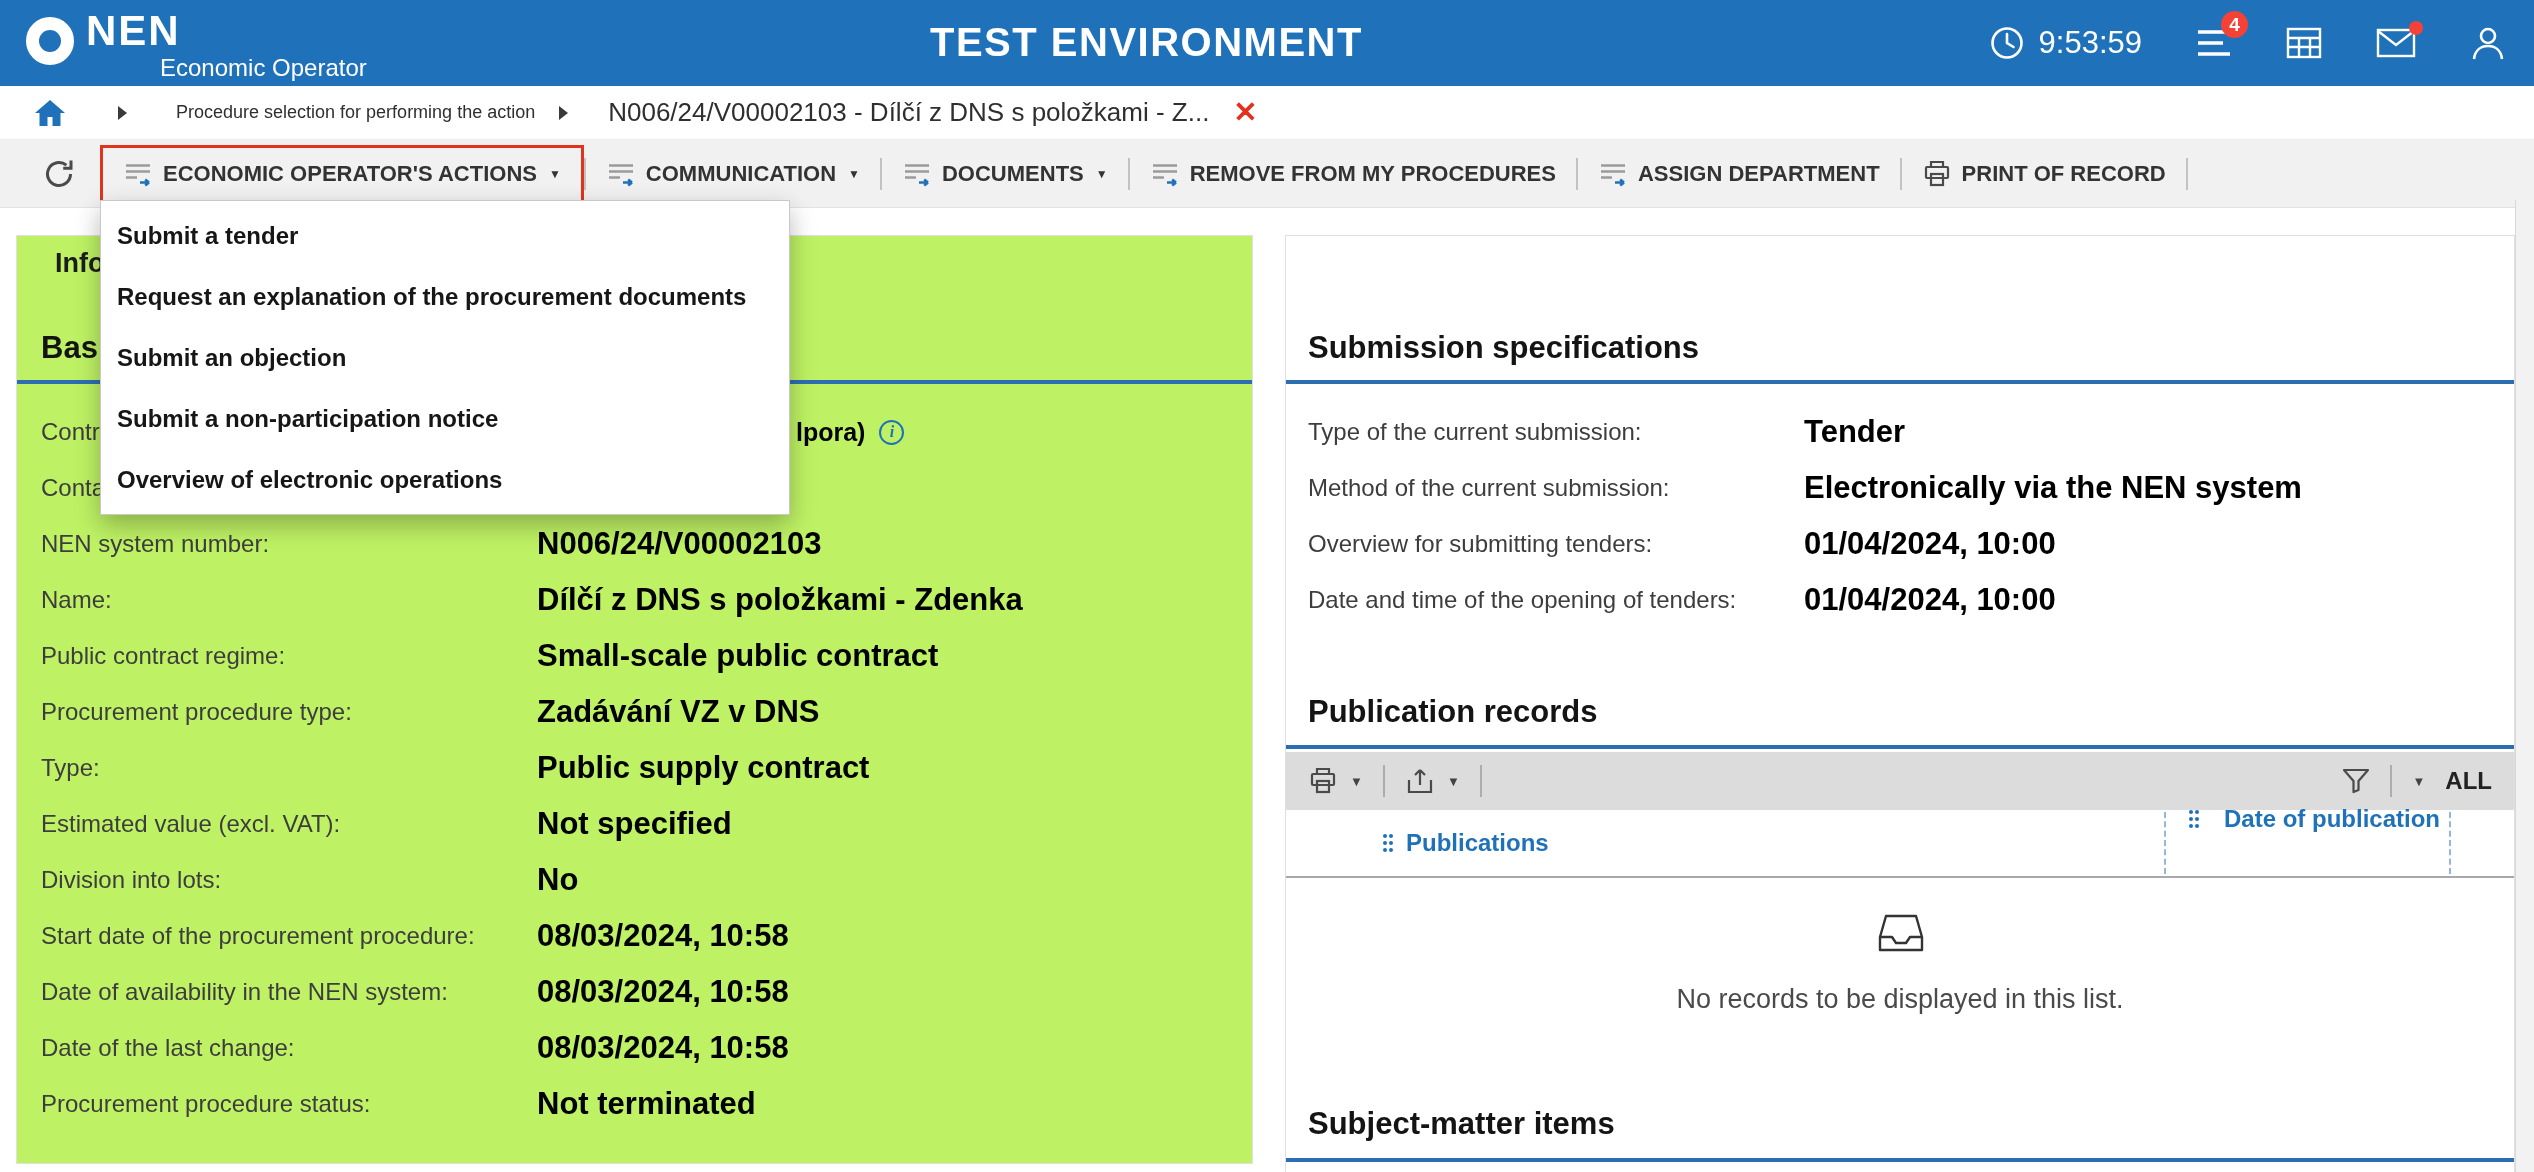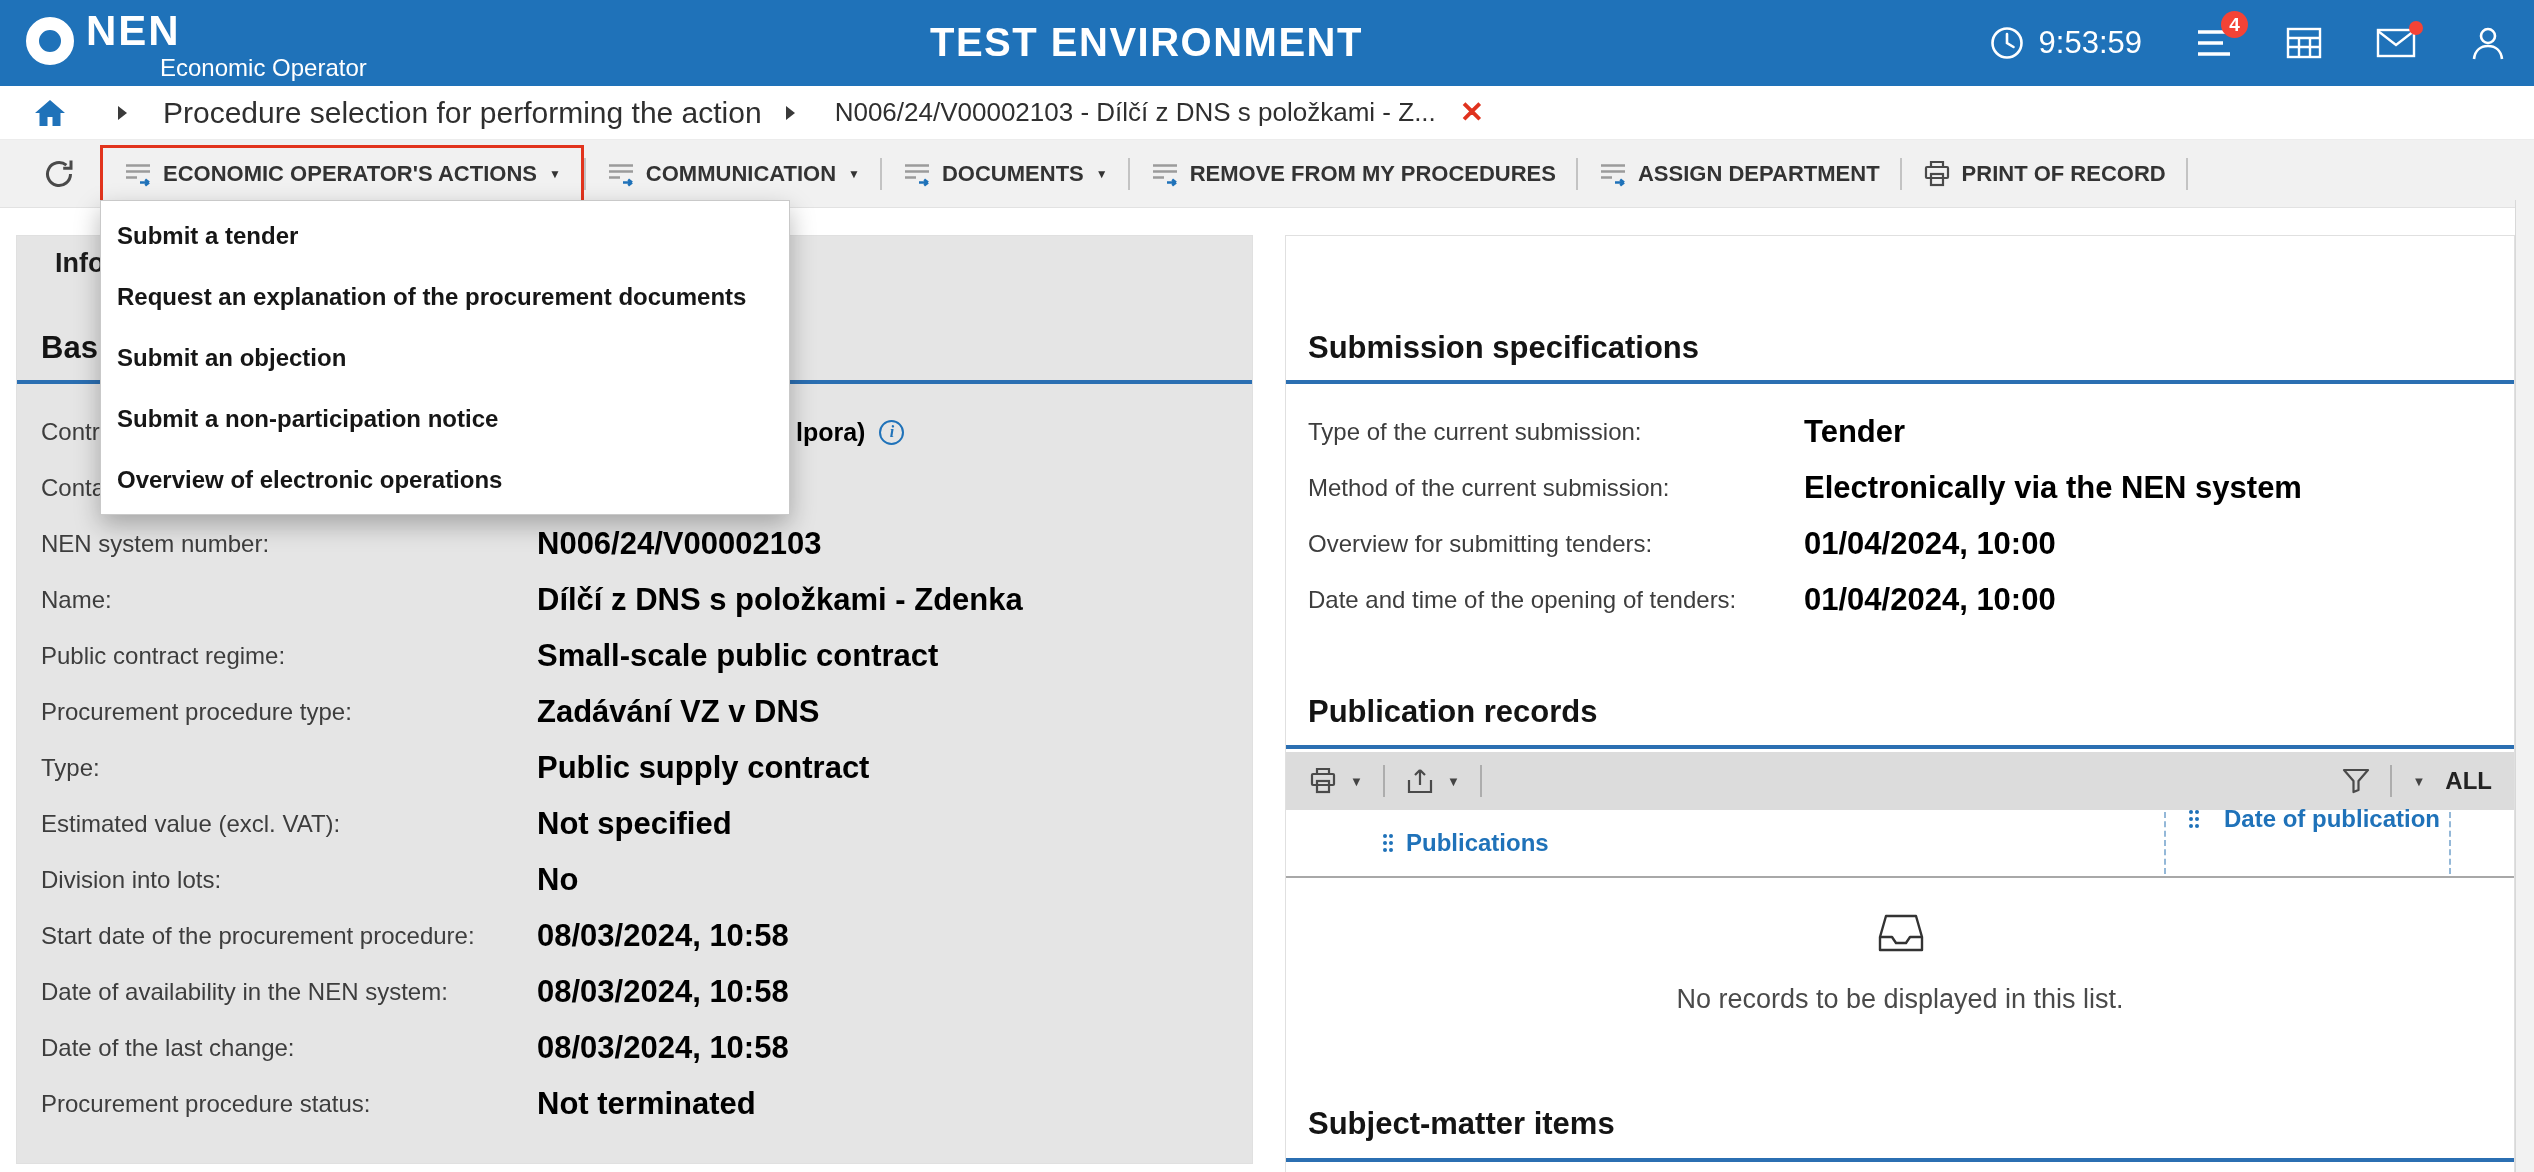--- a/index.html
+++ b/index.html
@@ -24,38 +24,38 @@
   .clockwrap { display: flex; align-items: center; gap: 14px; }
   .time { font-size: 31px; }
   .iconwrap { position: relative; display: flex; align-items: center; }
   .badge { position: absolute; top: -17px; right: -16px; width: 27px; height: 27px; background: #F44336; border-radius: 50%; color: #fff; font-size: 19px; font-weight: 700; display: flex; align-items: center; justify-content: center; }
   .maildot { position: absolute; top: -7px; right: -7px; width: 14px; height: 14px; background: #F44336; border-radius: 50%; }
 
   
   .crumbs { position: absolute; top: 86px; left: 0; width: 2534px; height: 54px; background: #fff; display: flex; align-items: center; padding-left: 34px; border-bottom: 1px solid #ececec; }
   .crumb-sep { margin-left: 50px; display:flex; align-items:center; }
   .crumb-sep2 { margin-left: 22px; display:flex; align-items:center; }
-  .crumb1 { margin-left: 34px; font-size: 30px; color: #2f2f2f; white-space: nowrap; }
+  .crumb1 { margin-left: 47px; font-size: 18px; color: #2f2f2f; white-space: nowrap; }
   .crumb2 { margin-left: 38px; font-size: 26px; color: #2f2f2f; white-space: nowrap; }
   .crumb-close { margin-left: 24px; font-size: 29px; font-weight: 700; color: #E0321E; line-height: 29px; cursor: pointer; }
 
   
   .tbar { position: absolute; top: 140px; left: 0; width: 2534px; height: 68px; background: #f1f1f1; display: flex; align-items: center; padding-left: 42px; border-bottom: 1px solid #e2e2e2; }
   .refresh { width: 34px; height: 34px; margin-right: 24px; display:flex; align-items:center; cursor:pointer; }
   .tbtn { display: flex; align-items: center; height: 60px; padding: 0 20px; gap: 10px; font-size: 22px; font-weight: 700; color: #333; white-space: nowrap; cursor: pointer; }
   .tbtn.active { height: 58px; border: 3px solid #E2341D; }
   .tsep { width: 2px; height: 32px; background: #c3c3c3; flex-shrink: 0; }
   .caret { font-size: 12px; color: #333; margin-left: 2px; }
 
   
   .menu { position: absolute; left: 100px; top: 200px; width: 690px; background: #fff; border: 1px solid #c9c9c9; box-shadow: 0 10px 24px rgba(0,0,0,0.28); z-index: 60; padding: 4px 0; }
   .menu-item { height: 61px; line-height: 61px; padding: 0 16px; font-size: 24px; font-weight: 600; color: #161616; white-space: nowrap; cursor: pointer; }
 
   
-  .lcard { position: absolute; left: 16px; top: 235px; width: 1237px; height: 929px; background: #e5e5e5; border: 1px solid #e0e0e0; }
+  .lcard { position: absolute; left: 16px; top: 235px; width: 1237px; height: 929px; background: #bef264; border: 1px solid #e0e0e0; }
   .rcard { position: absolute; left: 1285px; top: 235px; width: 1230px; height: 1122px; background: #fff; border: 1px solid #e0e0e0; }
 
   .tab-frag { position: absolute; left: 38px; top: 12px; font-size: 27px; font-weight: 700; color: #1c1c1c; }
   .sec-head { position: absolute; font-size: 31px; font-weight: 700; color: #141414; white-space: nowrap; }
   .sec-under { position: absolute; left: 0; width: 100%; height: 4px; background: #2B6FB2; }
 
   .lhead { left: 24px; top: 94px; }
   .lunder { top: 144px; }
   .lrows { position: absolute; left: 0; top: 168px; width: 100%; }
   .frow { display: flex; align-items: center; height: 56px; position: relative; }

